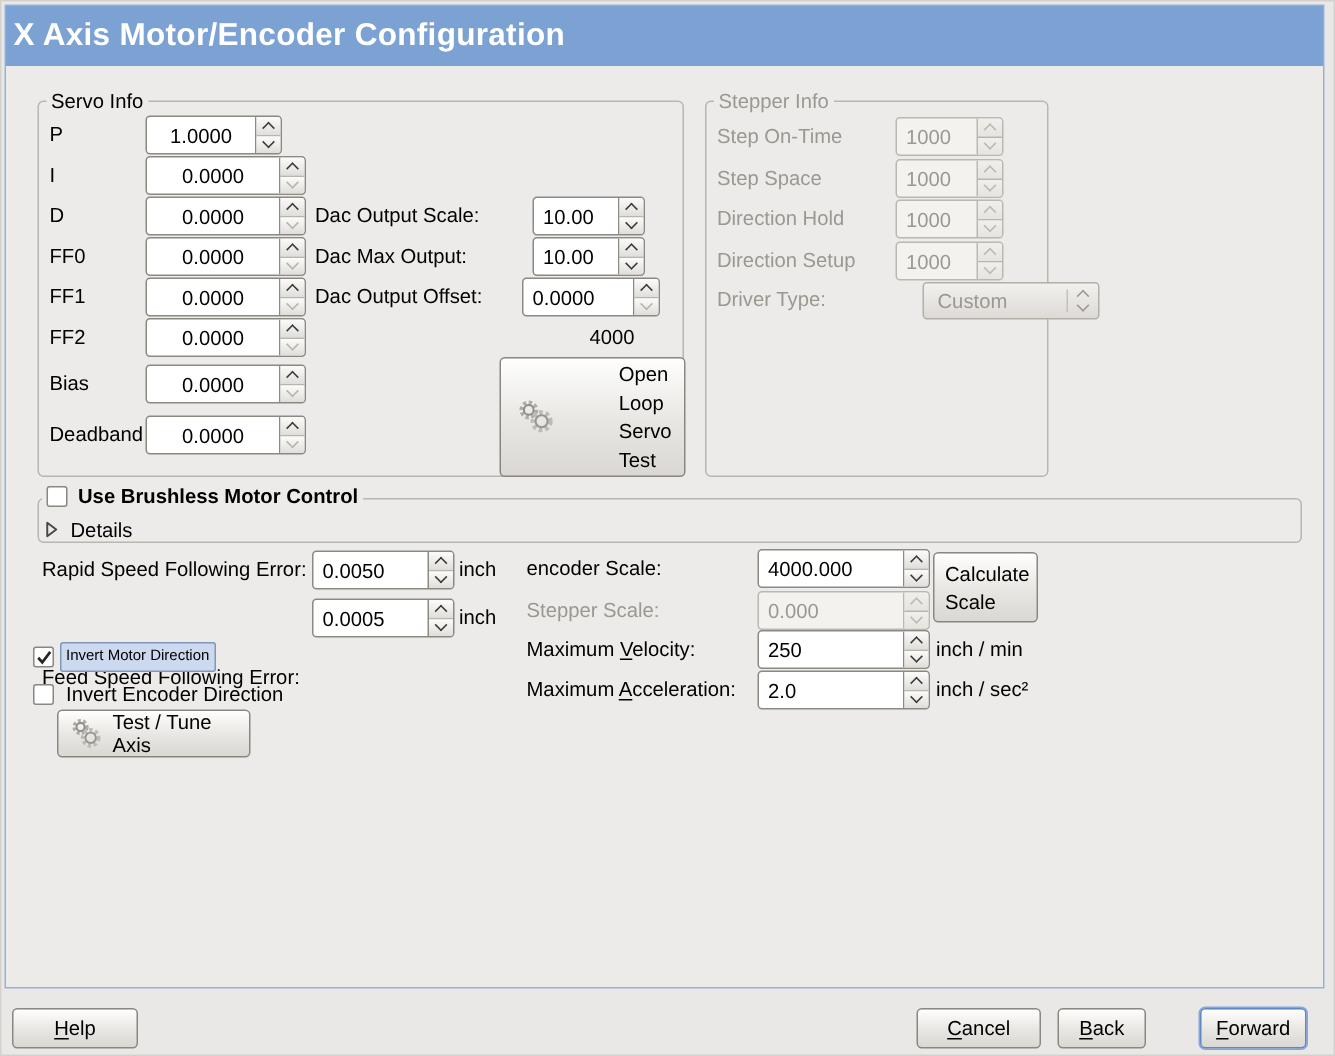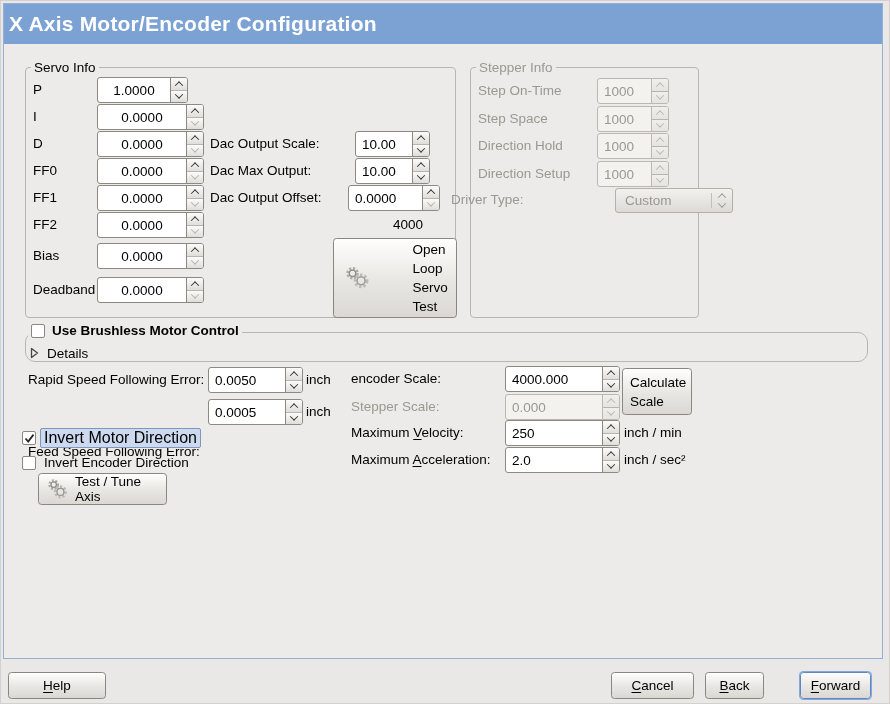--- a/index.html
+++ b/index.html
@@ -91,21 +91,21 @@
   }
   .btn.focus-ring { border-color:#5f88c2; box-shadow:0 0 0 1px #86a7d7; }
 
   
   .checkbox {
     position:absolute; width:14px; height:14px; box-sizing:border-box;
     background:#fff; border:1px solid #8a8781; border-radius:2px;
     display:flex; align-items:center; justify-content:center;
   }
   .hl-label {
-    position:absolute; height:20px; line-height:18px; font-size:16px;
+    position:absolute; height:20px; line-height:18px; font-size:10px;
     background:#ccd9ee; border:1px solid #7f97bd; border-radius:2px;
     padding:0 3px; box-sizing:border-box;
   }
 
   .unit { position:absolute; font-size:13.5px; height:26px; line-height:26px; white-space:nowrap; }
   .static-val { position:absolute; font-size:13.5px; height:26px; line-height:26px; }
 
   .multiline-btn-text { font-size:13.5px; line-height:19px; text-align:left; }
 </style>
 </head>
@@ -326,31 +326,31 @@
     <div class="spins">
         <div class="sb up">
           <i class="chv cu"></i>
         </div>
         <div class="sb">
           <i class="chv cd"></i>
         </div>
       </div>
   </div>
 
-  <span class="lbl dis" style="left:451px;top:187px;text-align:center;">Driver Type:</span>
+  <span class="lbl dis" style="left:478px;top:187px;text-align:center;">Driver Type:</span>
   <div class="combo" style="left:575px;top:188px;width:118px;height:25px;margin-left:40px;">
     <span class="ctext">Custom</span>
     <span class="csep"></span>
     <span class="carrows">
         <i class="chv cu"></i>
         <i class="chv cd"></i>
       </span>
   </div>
 
-  <div class="frame" style="left:25px;top:332px;width:843px;height:30px;border-radius:10px;">
+  <div class="frame" style="left:25px;top:332px;width:843px;height:30px;">
     <div class="frame-label" style="top:-11px;left:2px;display:flex;align-items:center;gap:7px;">
       <span class="checkbox" style="position:static;"></span>
       <b>Use Brushless Motor Control</b>
     </div>
   </div>
   <div style="position:absolute;left:30px;top:345px;display:flex;align-items:center;gap:8px;height:16px;">
     <svg width="9" height="12" viewBox="0 0 9 12">
       <path d="M1.5 1.5 L7.5 6 L1.5 10.5 Z" fill="none" stroke="#474745" stroke-width="1.3" stroke-linejoin="round"></path>
     </svg>
     <span style="font-size:13.5px;">Details</span>
@@ -454,21 +454,21 @@
   <div class="btn" style="left:38px;top:473px;width:129px;height:32px;gap:5px;justify-content:flex-start;padding-left:7px;">
     <svg width="25" height="24" viewBox="0 0 25 24">
       <circle cx="8" cy="7.5" r="4.2" fill="none" stroke="#aeaca8" stroke-width="2.8" stroke-dasharray="2 1.5"></circle>
       <circle cx="8" cy="7.5" r="2.8" fill="none" stroke="#8f8d88" stroke-width="1.3"></circle>
       <circle cx="15" cy="15" r="5.2" fill="none" stroke="#bdbbb6" stroke-width="3.2" stroke-dasharray="2.2 1.7"></circle>
       <circle cx="15" cy="15" r="3.6" fill="none" stroke="#98958f" stroke-width="1.3"></circle>
     </svg>
     <span>Test / Tune Axis</span>
   </div>
 
-  <div class="btn" style="left:8px;top:672px;width:98px;height:27px;align-items:center;">
+  <div class="btn" style="left:8px;top:672px;width:84px;height:27px;align-items:center;">
     <span><span class="mn">H</span><span>elp</span></span>
   </div>
   <div class="btn" style="left:611px;top:672px;width:83px;height:27px;">
     <span><span class="mn">C</span><span>ancel</span></span>
   </div>
   <div class="btn" style="left:705px;top:672px;width:59px;height:27px;">
     <span><span class="mn">B</span><span>ack</span></span>
   </div>
   <div class="btn focus-ring" style="left:800px;top:672px;width:71px;height:27px;">
     <span><span class="mn">F</span><span>orward</span></span>

